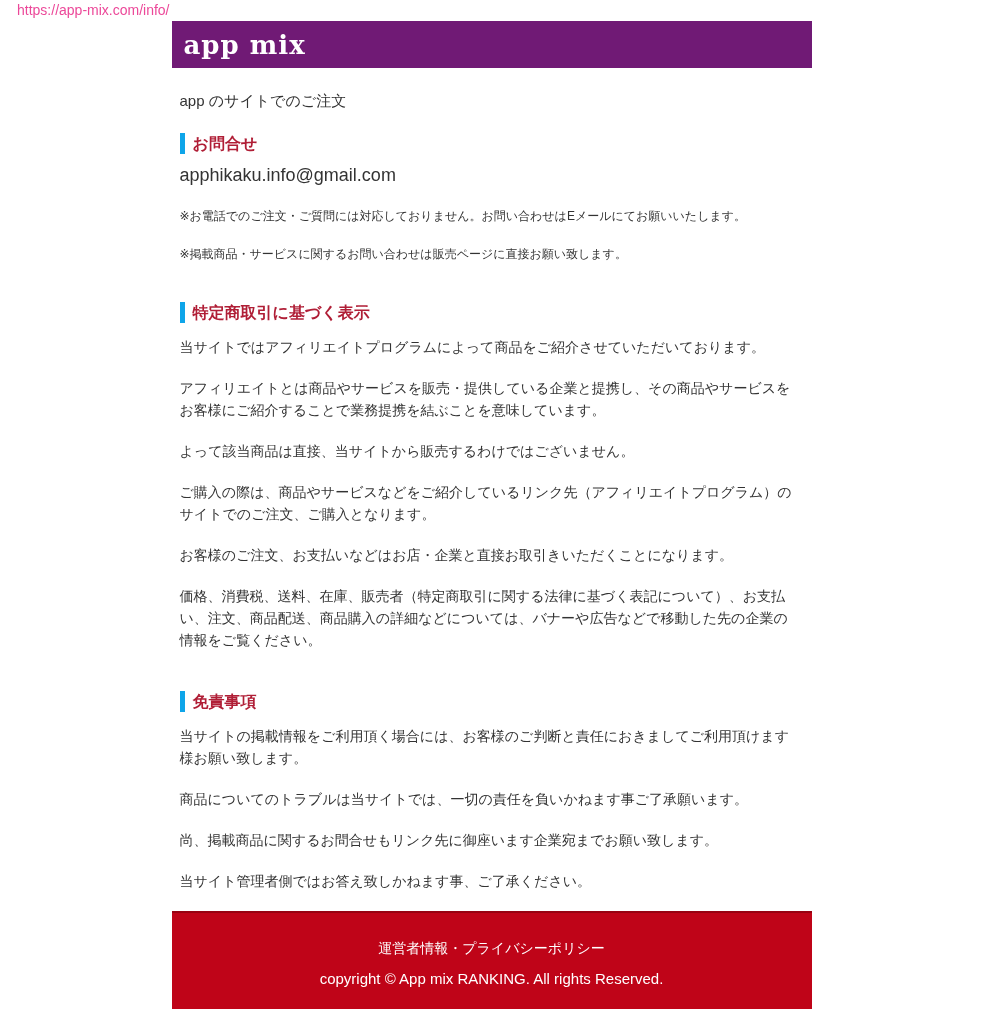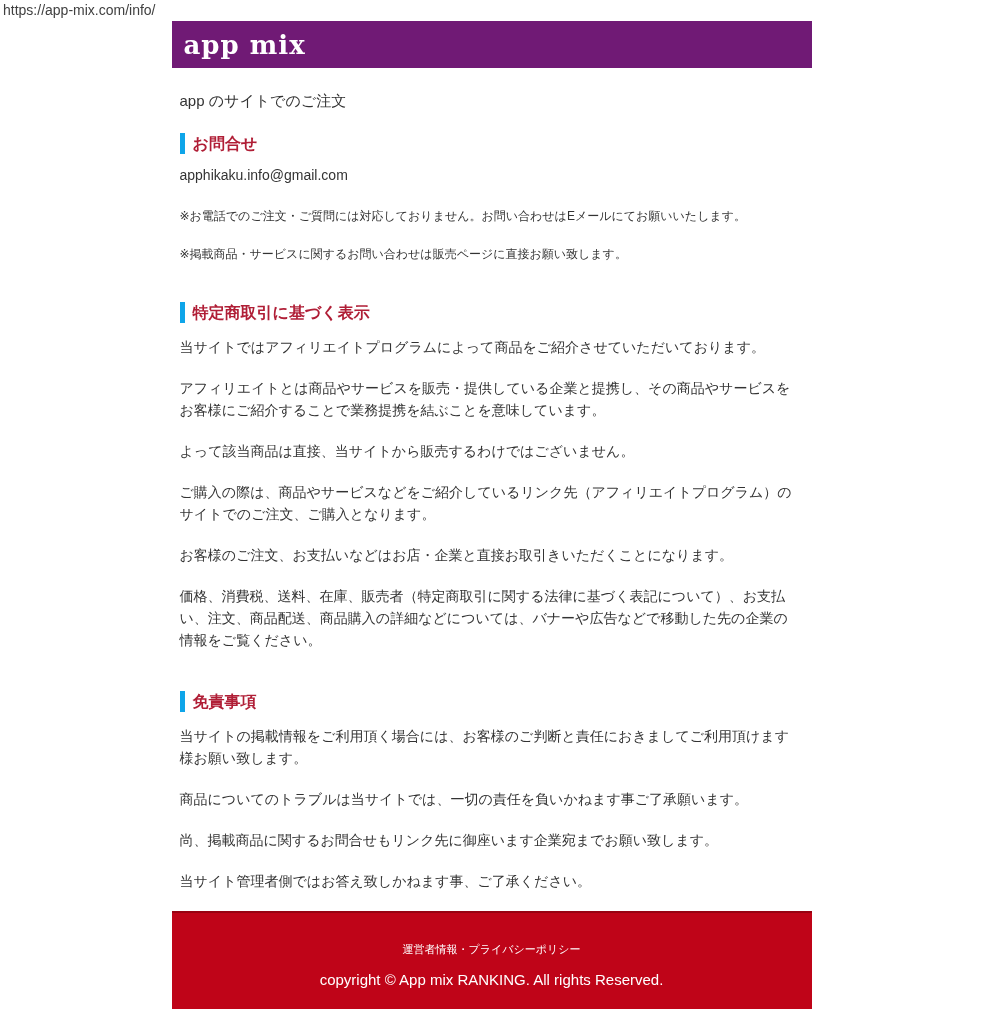--- a/index.html
+++ b/index.html
@@ -7,22 +7,22 @@
     margin: 0;
     padding: 0;
     background: #ffffff;
     font-family: "Liberation Sans", "DejaVu Sans", sans-serif;
     color: #333333;
   }
   body { width: 983px; }
 
   .url-overlay {
     font-size: 14px;
-    color: #404040;
-    padding: 2px 0 0 3px;
+    color: #ec4899;
+    padding: 2px 0 0 17px;
     height: 19px;
     line-height: 17px;
     white-space: nowrap;
   }
 
   .container {
     width: 640px;
     margin: 2px auto 0 auto;
   }
 
@@ -57,21 +57,21 @@
     font-weight: bold;
     color: #b01e36;
     border-left: 5px solid #0ea5e9;
     padding-left: 8px;
     line-height: 21px;
     margin: 40px 0 13px 0;
   }
   section:first-of-type .sec-heading { margin-top: 0; }
 
   .email {
-    font-size: 14px;
+    font-size: 18px;
     line-height: 17px;
     margin: 0 0 25px 0;
   }
   .note {
     font-size: 12px;
     line-height: 15px;
     margin: 12px 0 23px 0;
   }
   .body-p {
     font-size: 14px;
@@ -84,21 +84,21 @@
     background: #bf0418;
     border-top: 2px solid #980211;
     height: 98px;
     padding-top: 26px;
     text-align: center;
     color: #ffffff;
   }
   .footer-link {
     display: inline-block;
     color: #ffffff;
-    font-size: 11px;
+    font-size: 14px;
     line-height: 16px;
     text-decoration: none;
     cursor: pointer;
     margin-bottom: 14px;
   }
   .copyright {
     font-size: 15px;
     line-height: 17px;
     margin: 0;
   }

